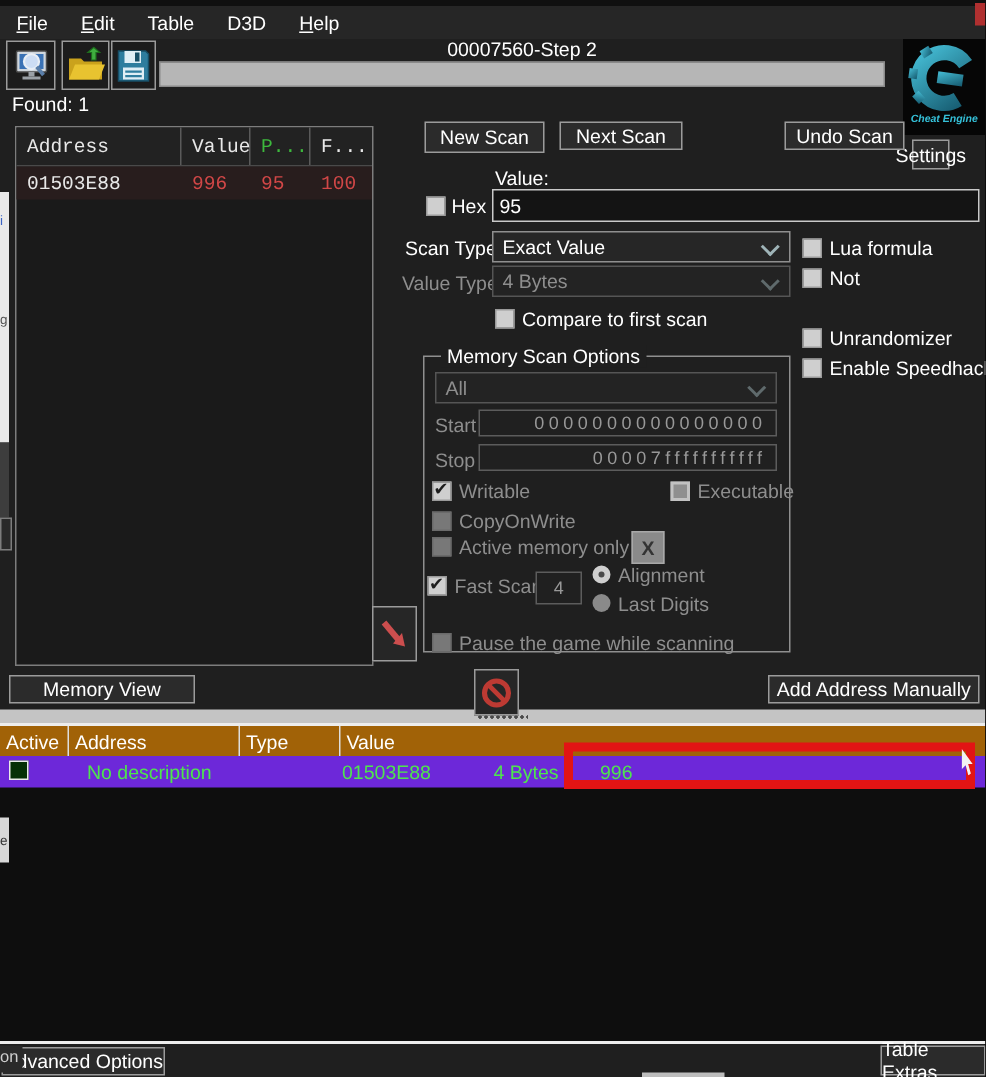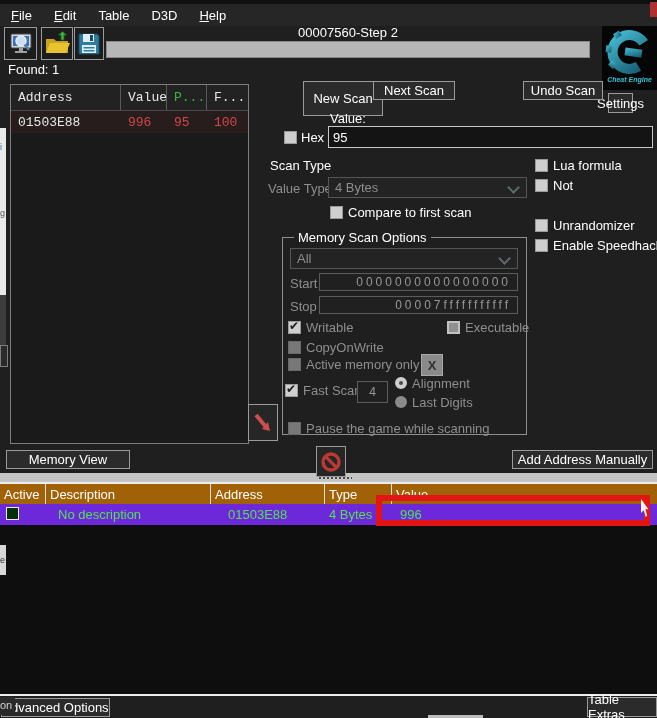--- a/index.html
+++ b/index.html
@@ -152,30 +152,34 @@
     </div>
   </div>
 
   <div class="toolbtn" style="left:248px;top:404px;width:30px;height:37px;background:#262626;">
     <svg width="22" height="24" viewBox="0 0 22 24">
       <line x1="4" y1="4" x2="14" y2="16" stroke="#cc4e4e" stroke-width="4"></line>
       <path d="M10 18 L18 20 L16 11 Z" fill="#cc4e4e"></path>
     </svg>
   </div>
 
-  <div class="btn" style="left:283px;top:81px;width:80px;height:35px;margin-left:20px;">New Scan</div>
+  <div class="btn" style="left:283px;top:81px;width:80px;height:21px;">New Scan</div>
   <div class="btn" style="left:373px;top:81px;width:82px;height:19px;">Next Scan</div>
   <div class="btn" style="left:523px;top:81px;width:80px;height:19px;">Undo Scan</div>
 
   <div class="lbl" style="left:330px;top:111px;">Value:</div>
   <div class="cb" style="left:284px;top:131px;"></div>
   <div class="lbl" style="left:301px;top:130px;">Hex</div>
   <input class="input" style="left: 328px; top: 126px; width: 325px; height: 22px;" value="95">
 
   <div class="lbl" style="left:270px;top:158px;width:55px;text-align:right;">Scan Type</div>
+  <div class="combo" style="left:328px;top:154px;width:199px;height:21px;">
+    <span>Exact Value</span>
+    <span class="chev"></span>
+  </div>
   <div class="lbl dis" style="left:268px;top:181px;width:57px;text-align:right;">Value Type</div>
   <div class="combo dis2" style="left:328px;top:177px;width:199px;height:21px;">
     <span>4 Bytes</span>
     <span class="chev"></span>
   </div>
 
   <div class="cb" style="left:330px;top:206px;"></div>
   <div class="lbl" style="left:348px;top:205px;">Compare to first scan</div>
 
   <div class="cb" style="left:535px;top:159px;"></div>
@@ -234,21 +238,20 @@
       <line x1="5.4" y1="5.4" x2="16.6" y2="16.6" stroke="#bd3a33" stroke-width="3.2"></line>
     </svg>
   </div>
 
   <div class="splitter"></div>
   <div class="dots"></div>
 
   <div class="btable">
     <div class="thead">
       <div class="c w0">Active</div>
-      <div class="c w1">Description</div>
       <div class="c w2">Address</div>
       <div class="c w3">Type</div>
       <div class="c w4">Value</div>
     </div>
     <div class="trow">
       <div class="c w0" style="position:relative;height:100%;">
         <span class="cb green" style="left:6px;top:3px;"></span>
       </div>
       <div class="c w1" style="padding-left:12px;">No description</div>
       <div class="c w2" style="padding-left:17px;">01503E88</div>

